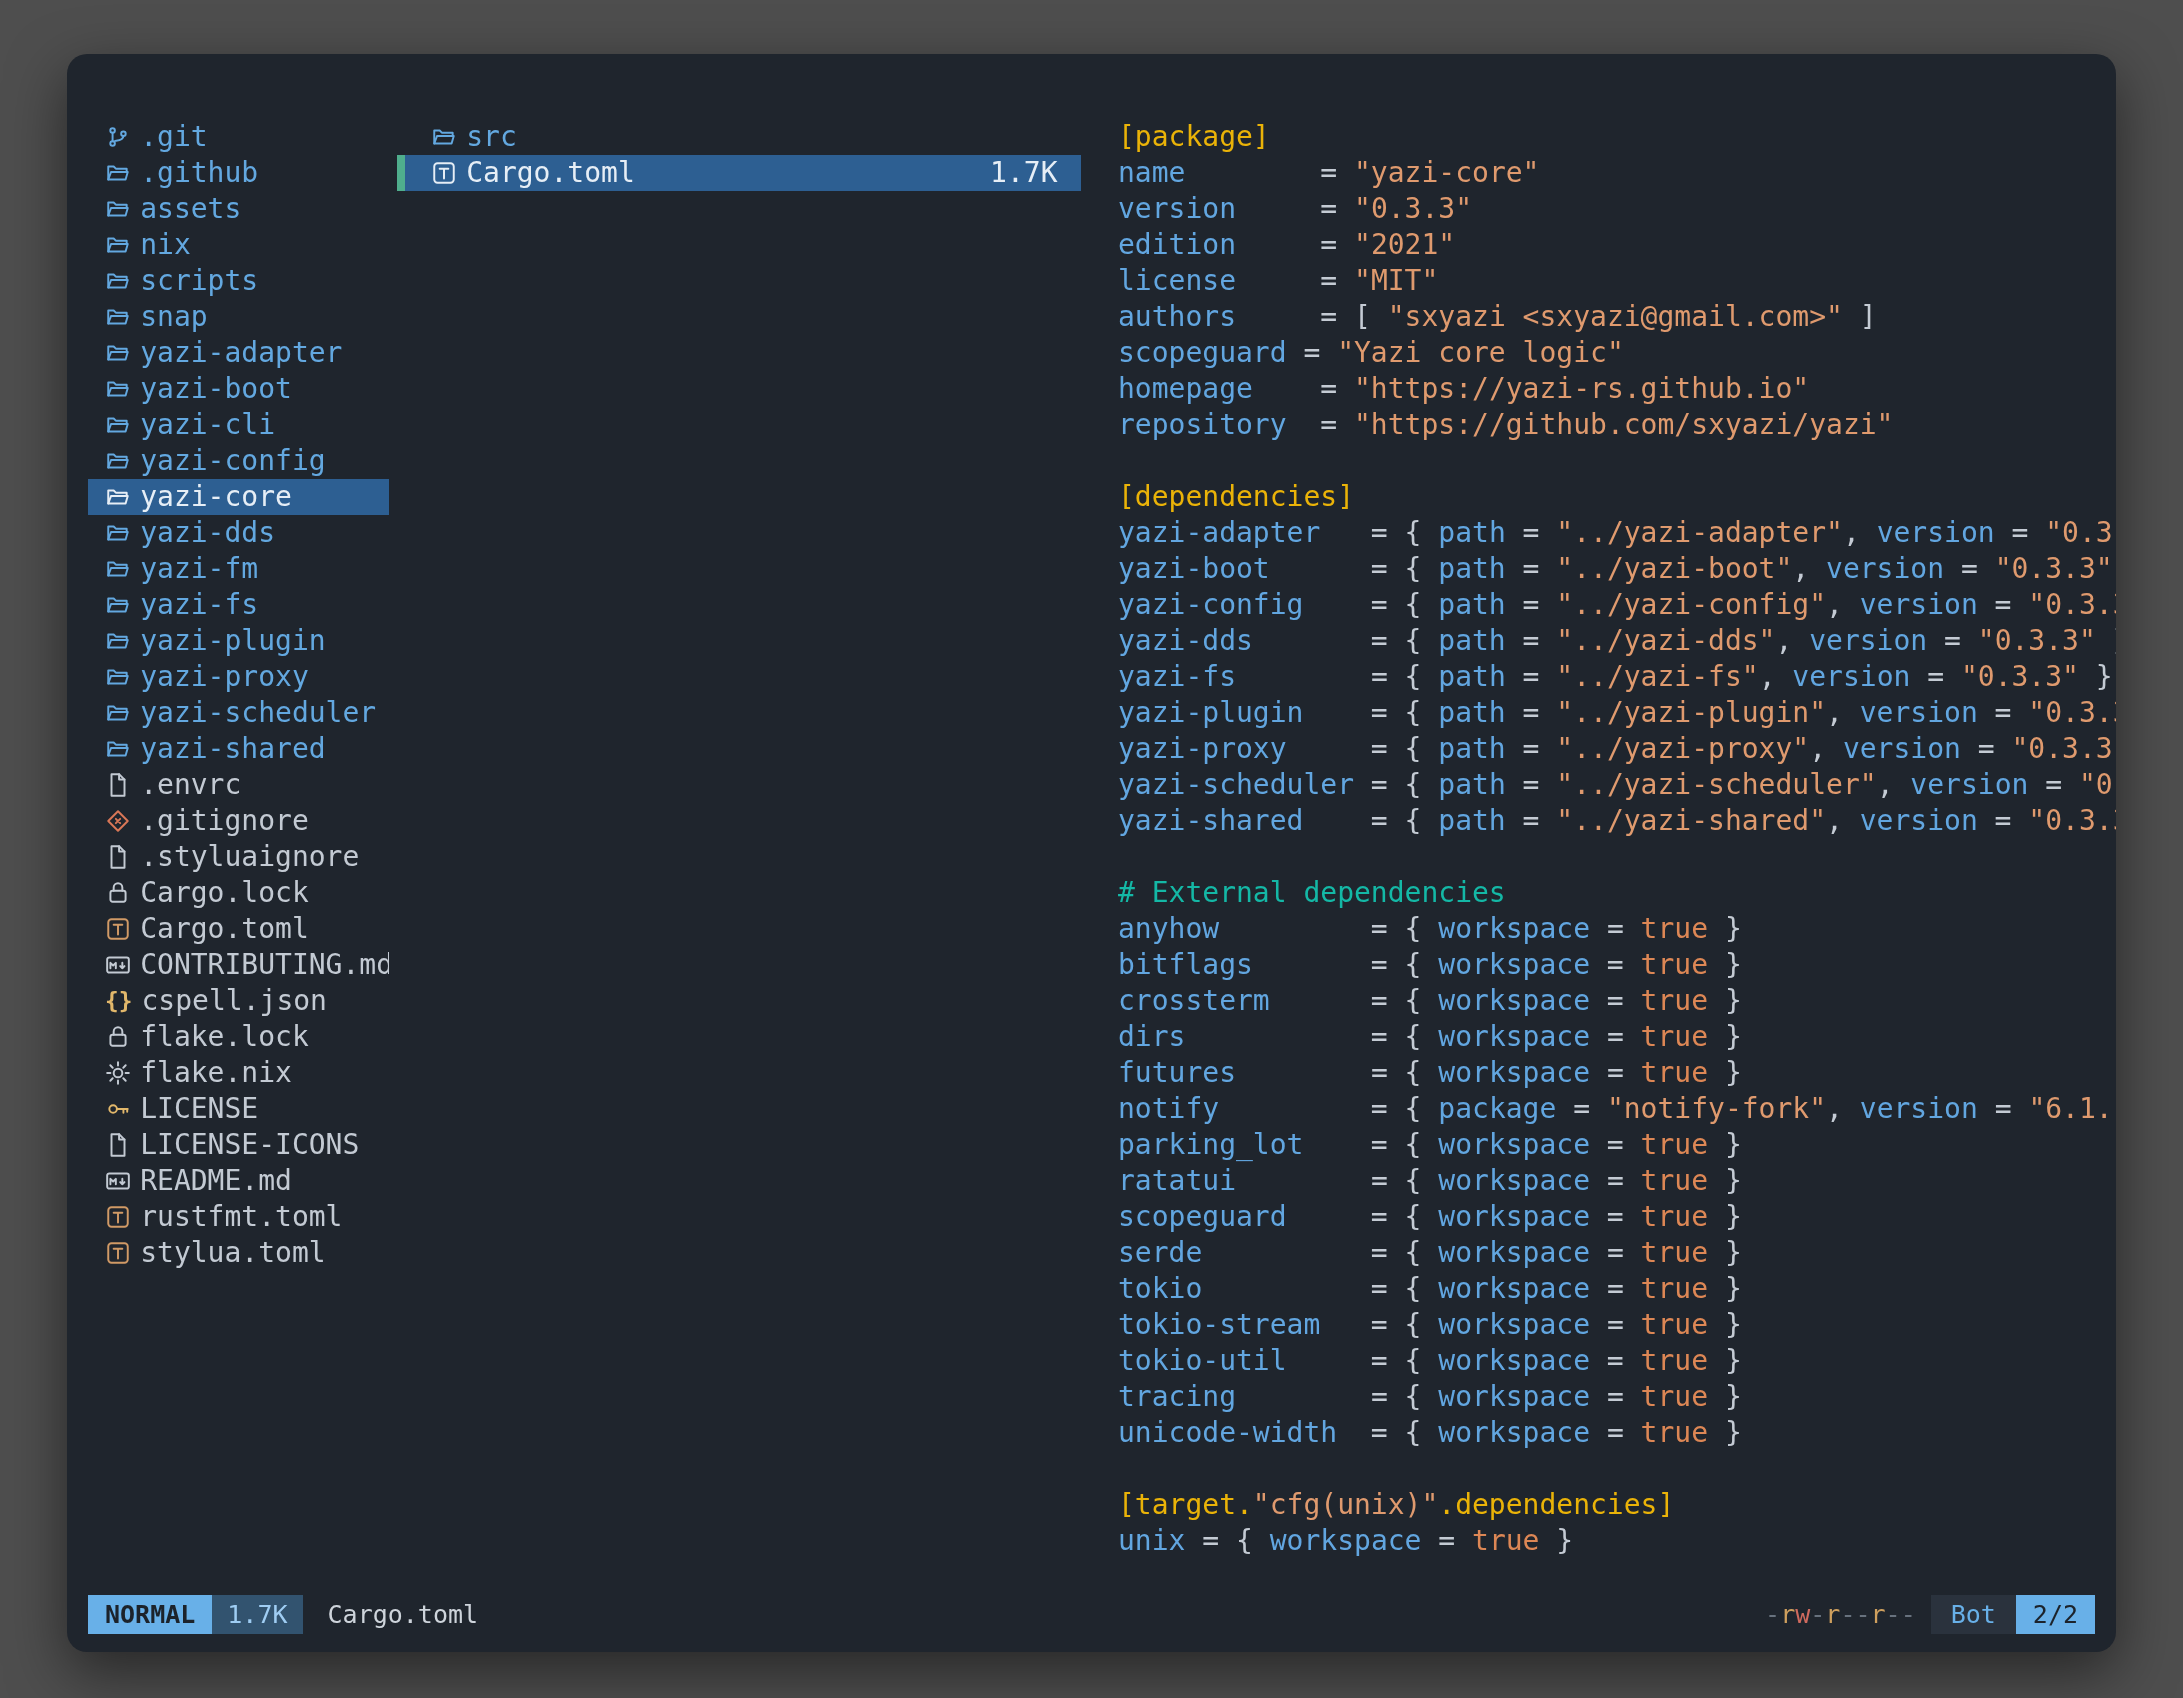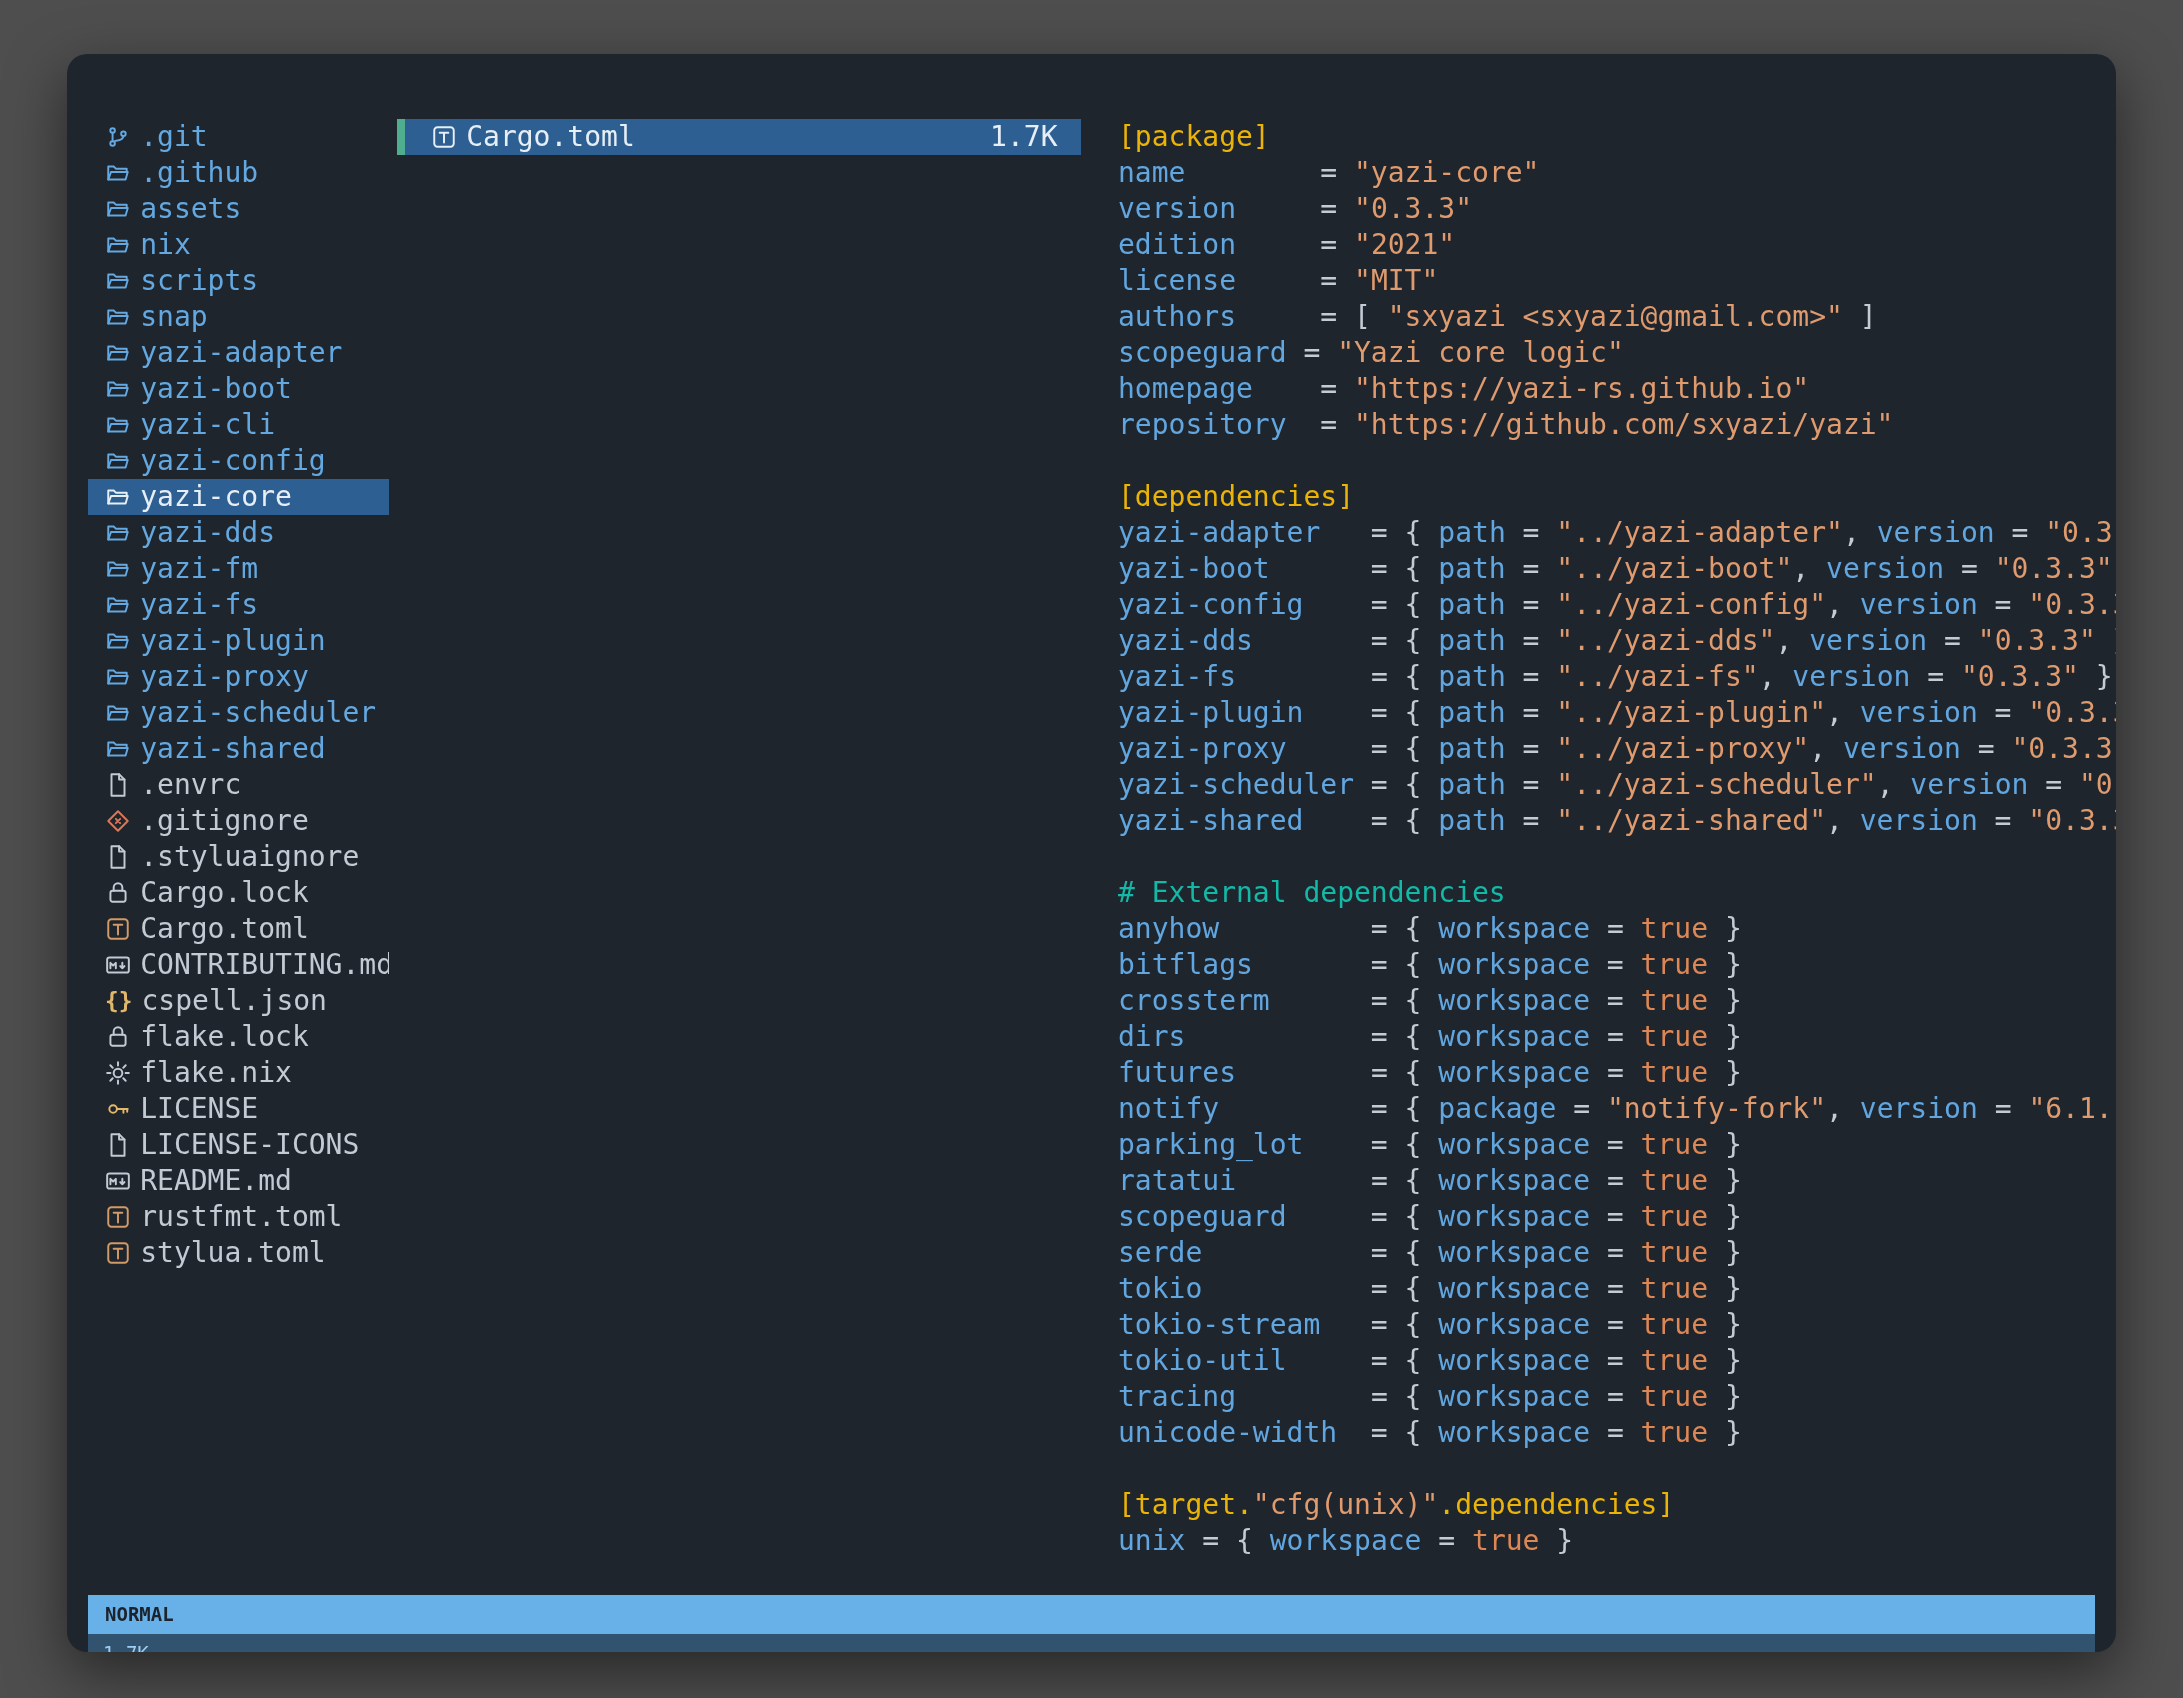--- a/index.html
+++ b/index.html
@@ -58,21 +58,21 @@
     height:36px;line-height:36px;font-size:28px;white-space:pre;overflow:hidden;
   }
   .tok-sec{color:#eab308;}
   .tok-key{color:#62a6e0;}
   .tok-pun{color:#c4cbd4;}
   .tok-str{color:#df9a6e;}
   .tok-com{color:#14b8a6;}
   .tok-boo{color:#dd8755;}
   .statusbar{
     position:absolute;left:21px;right:21px;bottom:18.5px;height:39px;
-    display:flex;align-items:stretch;font-size:19px;line-height:39px;white-space:pre;flex-direction:column;
+    display:flex;align-items:stretch;font-size:25px;line-height:39px;white-space:pre;
   }
   .badge-mode{background:var(--accent);color:#1c232b;font-weight:bold;padding:0 17px;}
   .badge-size{background:#32536f;color:#9fcdf3;padding:0 15px;}
   .sb-filename{color:#ced4db;margin-left:25px;}
   .sb-spacer{flex:1;}
   .sb-perms{margin-right:15px;}
   .perm-dash{color:#68727e;}
   .perm-r{color:#cfa05e;}
   .perm-w{color:#cf6a5e;}
   .badge-bot{background:#2a323d;color:var(--accent);padding:0 20px;}
@@ -209,20 +209,24 @@
         <div class="row"><span class="icon" style="color: var(--orange);"><svg viewBox="0 0 24 24" fill="none" stroke="currentColor" stroke-width="1.8" stroke-linecap="round" stroke-linejoin="round">
               <rect x="3" y="3" width="18" height="18" rx="3"></rect>
               <path d="M8 8h8M12 8v9"></path>
             </svg></span><span class="label file">rustfmt.toml</span></div>
         <div class="row"><span class="icon" style="color: var(--orange);"><svg viewBox="0 0 24 24" fill="none" stroke="currentColor" stroke-width="1.8" stroke-linecap="round" stroke-linejoin="round">
               <rect x="3" y="3" width="18" height="18" rx="3"></rect>
               <path d="M8 8h8M12 8v9"></path>
             </svg></span><span class="label file">stylua.toml</span></div>
       </div>
     <div class="pane pane-mid" id="pane-mid">
+        <div class="row"><span class="icon" style="color: var(--dir);"><svg viewBox="0 0 24 24" fill="none" stroke="currentColor" stroke-width="1.8" stroke-linecap="round" stroke-linejoin="round">
+              <path d="M3 18V6h5l2 2h10v3"></path>
+              <path d="M3 18l2.6-7H21l-2 7z"></path>
+            </svg></span><span class="label dir">src</span></div>
         <div class="row selected"><div class="mark"></div><span class="icon" style="color: var(--orange);"><svg viewBox="0 0 24 24" fill="none" stroke="currentColor" stroke-width="1.8" stroke-linecap="round" stroke-linejoin="round">
               <rect x="3" y="3" width="18" height="18" rx="3"></rect>
               <path d="M8 8h8M12 8v9"></path>
             </svg></span><span class="label file">Cargo.toml</span><span class="size">1.7K</span></div>
       </div>
     <div class="pane pane-right" id="pane-right">
         <div class="pline"><span class="tok-sec">[package]</span></div>
         <div class="pline"><span class="tok-key">name</span><span class="tok-pun">        = </span><span class="tok-str">"yazi-core"</span></div>
         <div class="pline"><span class="tok-key">version</span><span class="tok-pun">     = </span><span class="tok-str">"0.3.3"</span></div>
         <div class="pline"><span class="tok-key">edition</span><span class="tok-pun">     = </span><span class="tok-str">"2021"</span></div>

